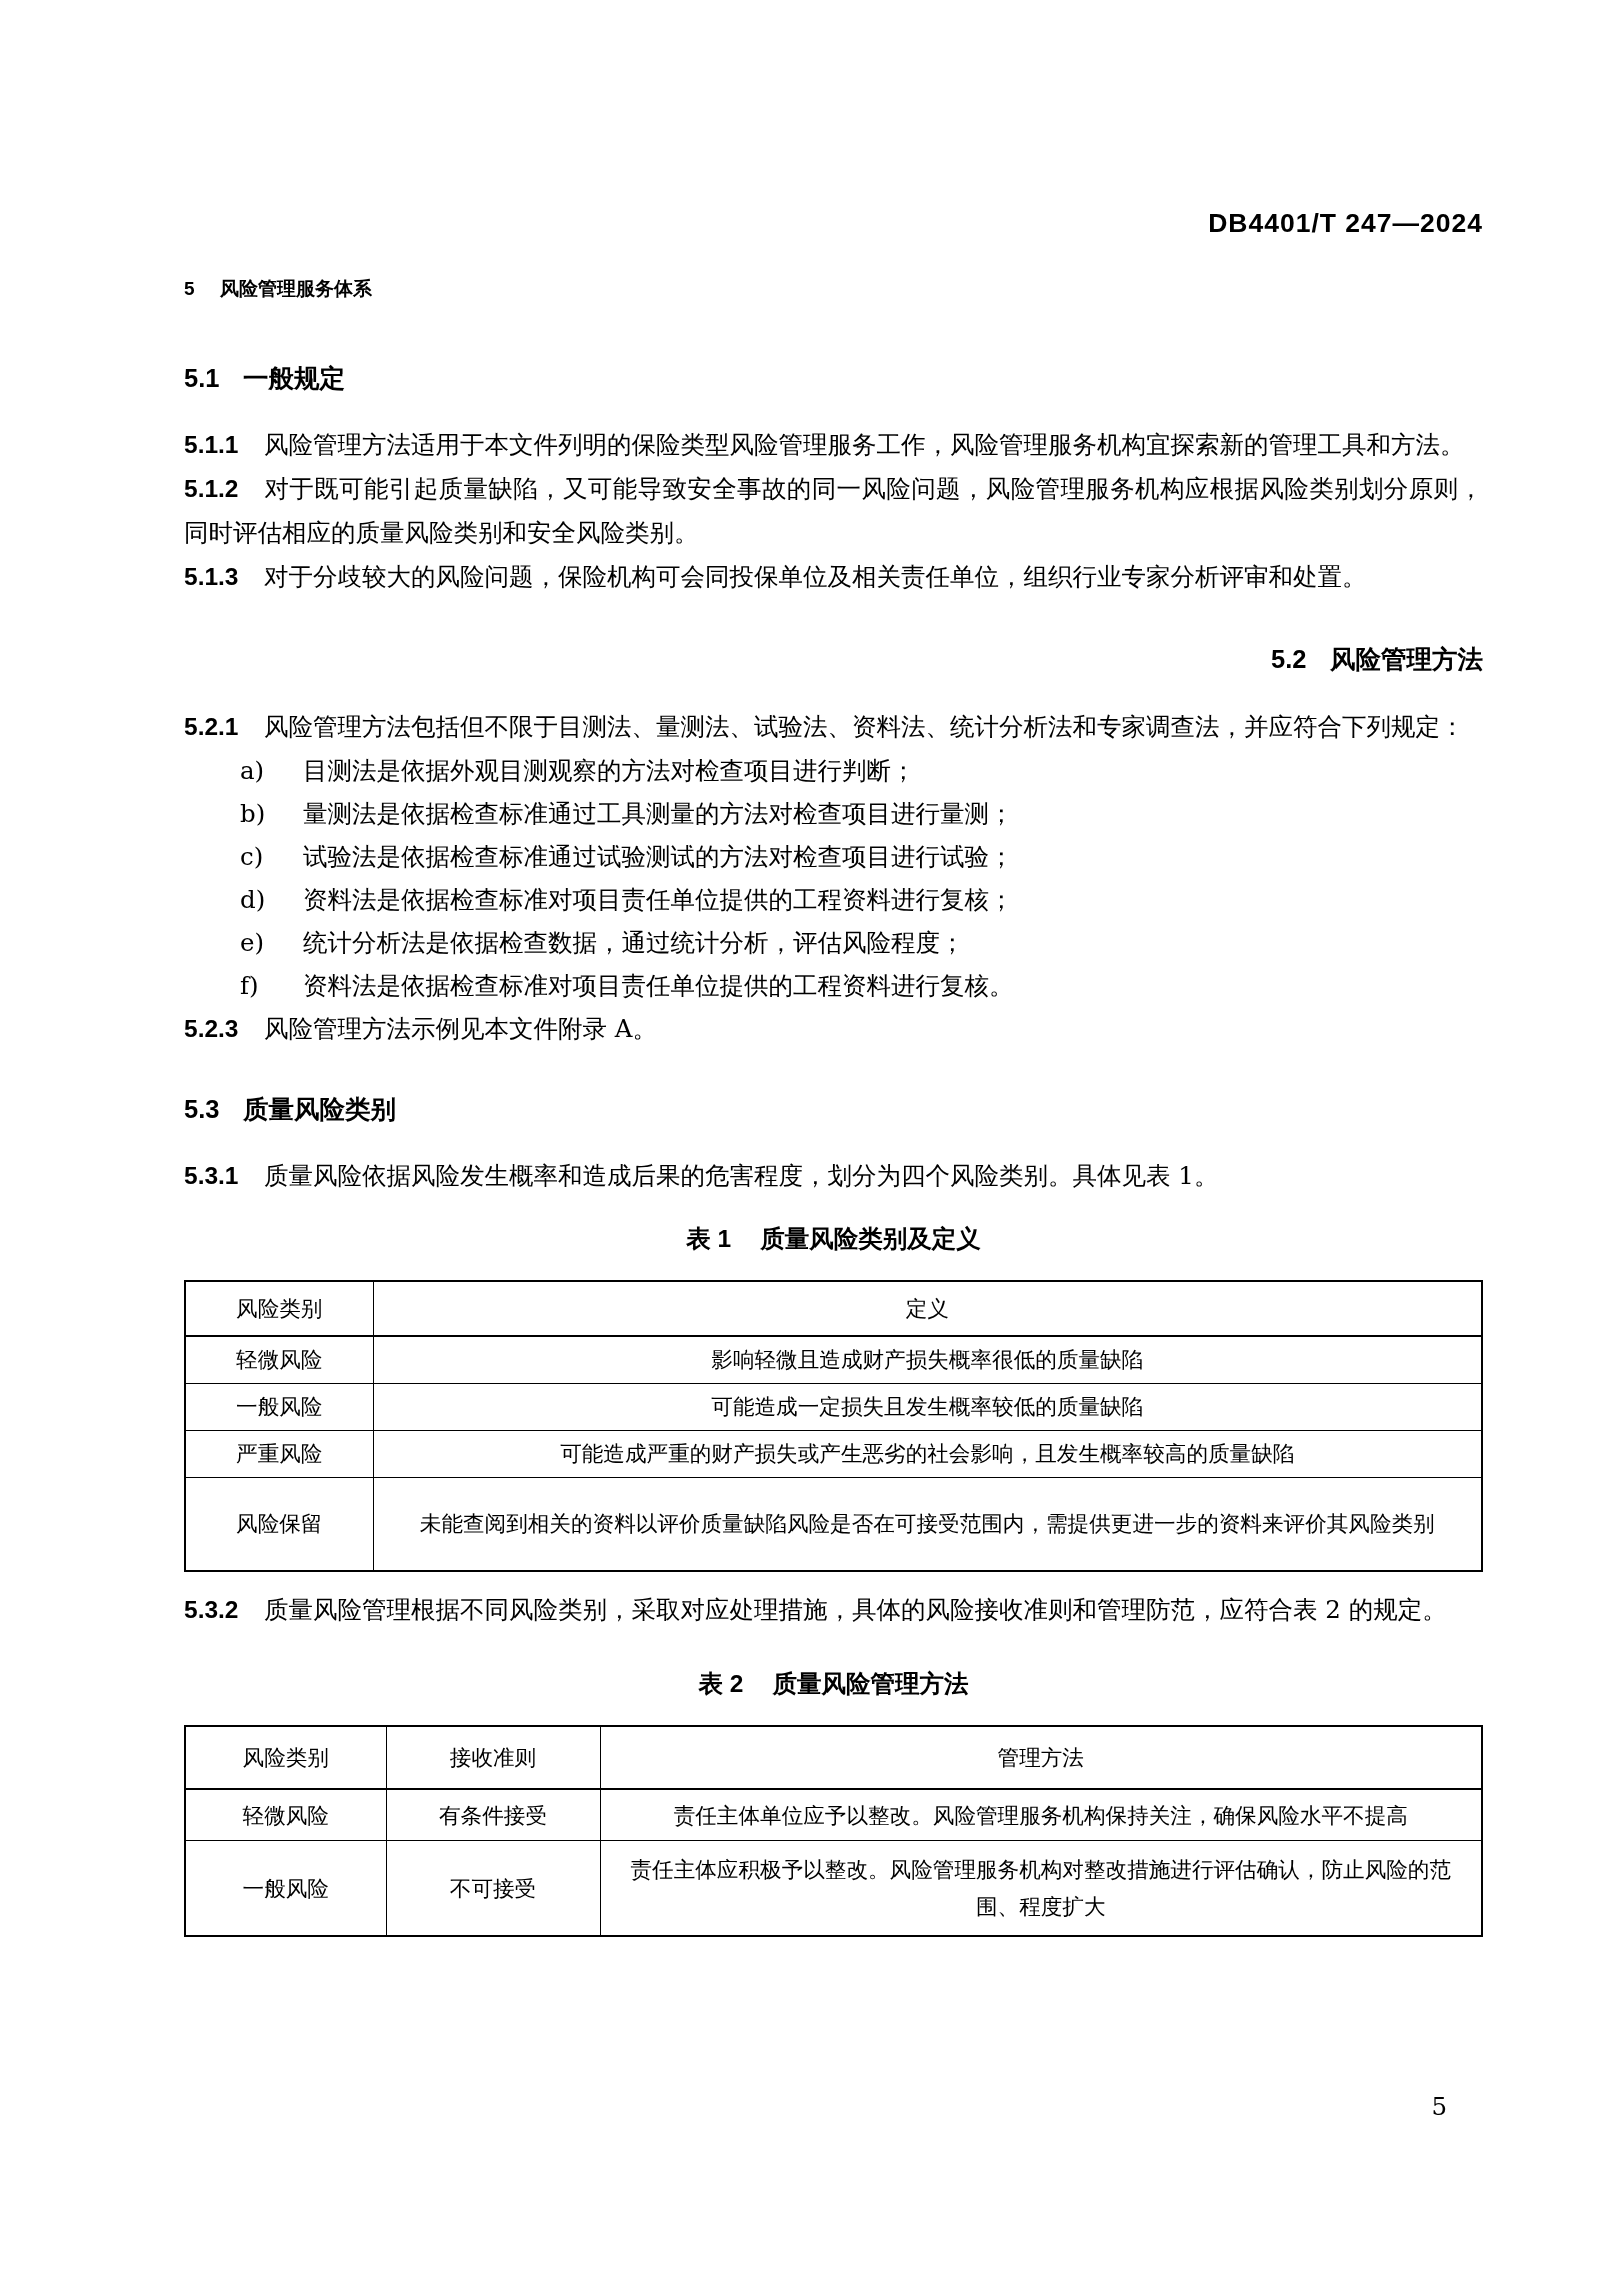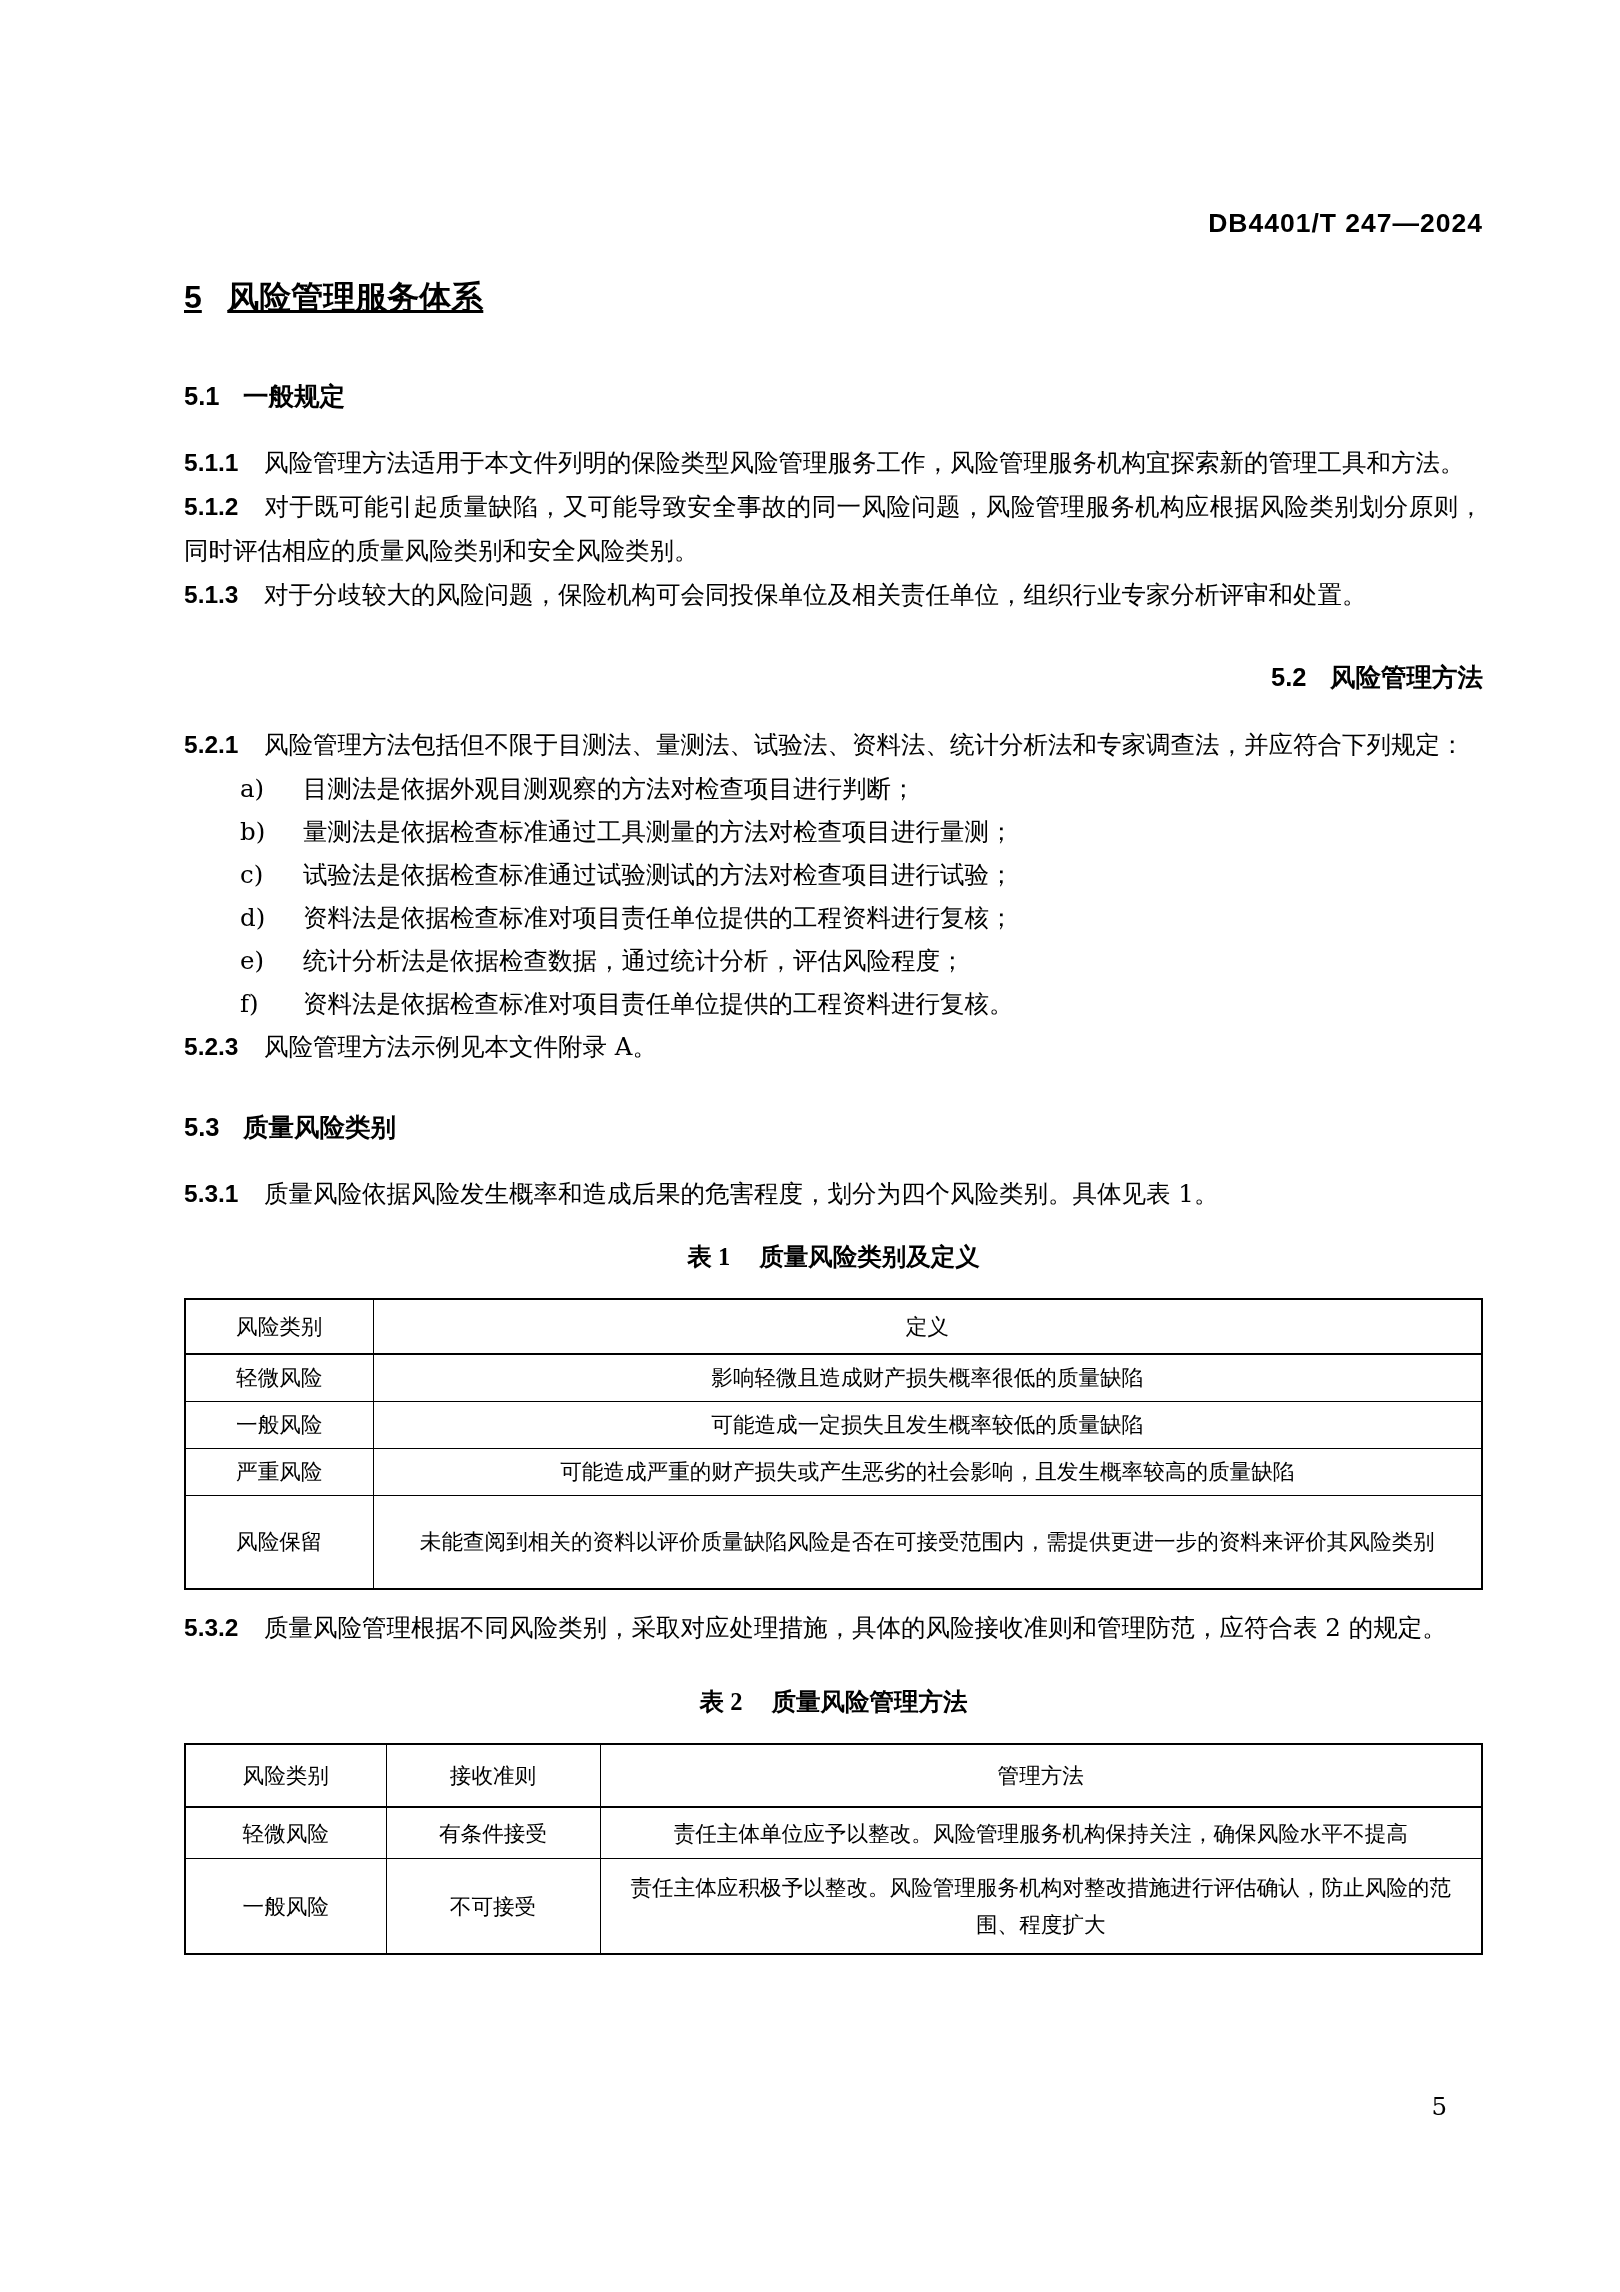--- a/index.html
+++ b/index.html
@@ -24,22 +24,21 @@
     text-align: right;
     font-family: "Liberation Sans", sans-serif;
     font-weight: bold;
     font-size: 26.5px;
     letter-spacing: 1px;
   }
   .chapter-heading {
     margin-top: 37px;
     font-family: "Liberation Sans", sans-serif;
     font-weight: bold;
-    font-size: 32px;
-    text-decoration: underline;
+    font-size: 19px;
   }
   .chapter-heading .h-num { margin-right: 25.5px; }
   .section-heading {
     font-family: "Liberation Sans", sans-serif;
     font-weight: bold;
     font-size: 25.5px;
   }
   .section-heading .h-num { margin-right: 23.5px; }
   .sh-51 { margin-top: 59px; }
   .sh-52 { margin-top: 43px; text-align: right; }
@@ -64,21 +63,21 @@
     display: flex;
   }
   .list-label {
     width: 63px;
     margin-left: 56px;
     flex: 0 0 auto;
   }
   .list-text { flex: 1; }
   .table-caption {
     text-align: center;
-    font-family: Liberation Serif, serif;
+    font-family: Liberation Sans, sans-serif;
     font-weight: bold;
     font-size: 24.5px;
     margin-top: 23.5px;
   }
   .table-caption .cap-label { margin-right: 29px; }
   table.std-table {
     border-collapse: collapse;
     width: 1299px;
     margin-top: 25.5px;
     font-size: 21.6px;

